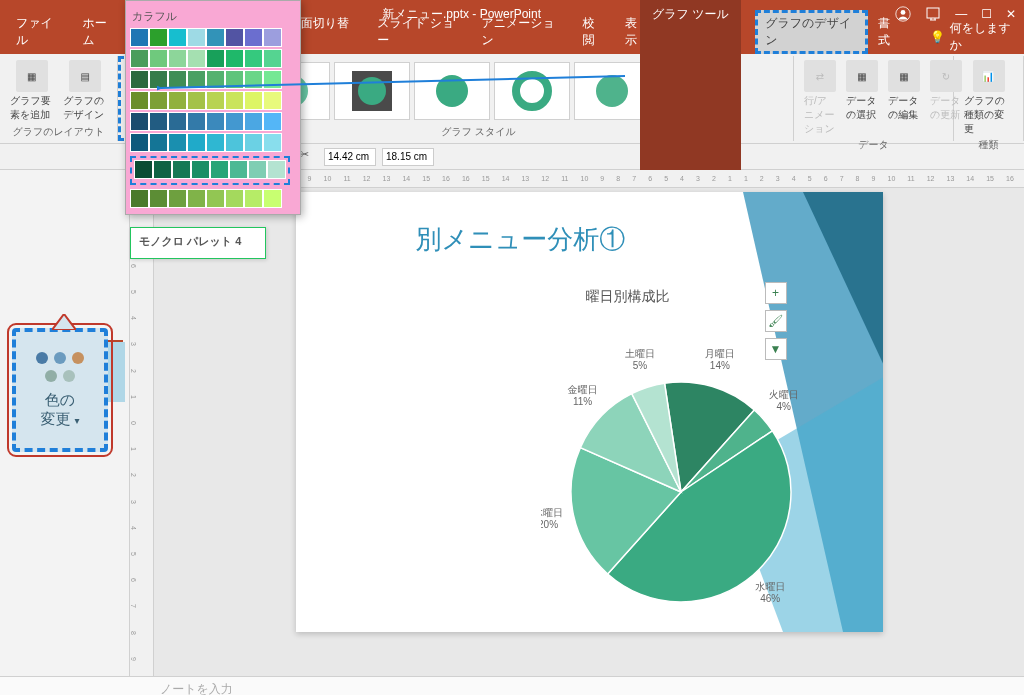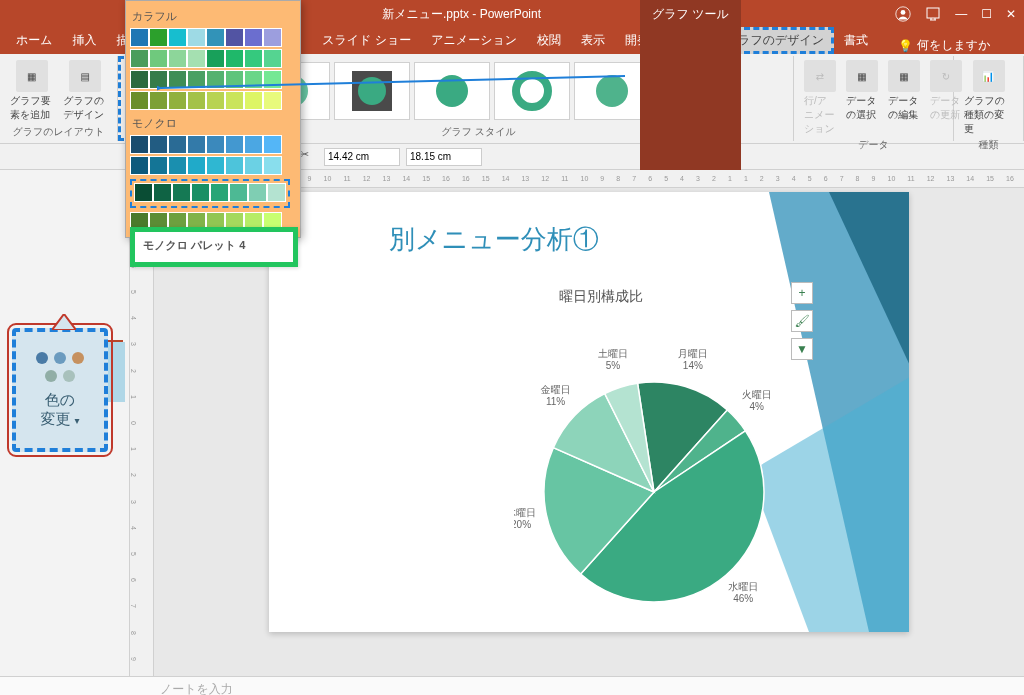--- a/index.html
+++ b/index.html
@@ -22,52 +22,52 @@
     .ribbon-btn { display: flex; flex-direction: column; align-items: center; gap: 2px; font-size: 10px; color: #444; padding: 2px 4px; }
     .ribbon-btn-icon { width: 32px; height: 32px; background: #e0e0e0; border-radius: 2px; display: flex; align-items: center; justify-content: center; }
     .ribbon-row { display: flex; gap: 2px; flex: 1; }
     
     .chart-styles { display: flex; gap: 4px; overflow-x: hidden; flex: 1; padding: 4px; }
     .chart-style-thumb { width: 76px; height: 58px; background: white; border: 1px solid #d0d0d0; flex-shrink: 0; display: flex; align-items: center; justify-content: center; }
     .chart-style-thumb.sel { border: 2px solid #b7472a; }
     
     .toolbar2 { height: 26px; background: #f1f1f1; border-bottom: 1px solid #d0d0d0; display: flex; align-items: center; padding: 0 180px; gap: 6px; font-size: 11px; }
     .tb-icon { width: 18px; height: 18px; color: #666; }
-    .tb-input { width: 76px; height: 18px; border: 1px solid #ccc; font-size: 10px; padding: 0 3px; }
+    .tb-input { width: 52px; height: 18px; border: 1px solid #ccc; font-size: 10px; padding: 0 3px; }
     
     .main-area { display: flex; height: 506px; position: relative; }
     .slide-panel { width: 130px; background: #f3f3f3; border-right: 1px solid #d0d0d0; padding: 10px 6px; overflow-y: auto; }
     .slide-thumb-wrap { display: flex; gap: 4px; margin-bottom: 10px; }
     .slide-num { font-size: 11px; color: #b7472a; width: 14px; text-align: right; }
     .slide-thumb { width: 100px; height: 60px; background: white; border: 1px solid #ccc; position: relative; }
     .slide-thumb.active { border: 2px solid #b7472a; }
     
     .callout-btn { position: absolute; left: 12px; top: 328px; width: 96px; height: 124px; background: #d5e5ee; border: 4px dashed #1f7fd9; border-radius: 4px; display: flex; flex-direction: column; align-items: center; justify-content: center; gap: 8px; z-index: 10; outline: 2px solid #c0392b; outline-offset: 3px; }
     .callout-dots { display: flex; flex-wrap: wrap; gap: 6px; width: 50px; justify-content: center; }
     .callout-dot { width: 12px; height: 12px; border-radius: 50%; }
     .callout-text { font-size: 15px; color: #3a5f73; text-align: center; line-height: 1.3; }
     
     .editor-area { flex: 1; background: #e8e8e8; display: flex; position: relative; }
     .vruler { width: 24px; background: #f1f1f1; border-right: 1px solid #d0d0d0; font-size: 7px; color: #999; writing-mode: vertical-lr; padding: 4px 0; display: flex; justify-content: space-around; }
     .hruler { height: 18px; background: #f1f1f1; border-bottom: 1px solid #d0d0d0; font-size: 7px; color: #999; padding: 0 4px; position: absolute; top: 0; left: 24px; right: 0; display: flex; justify-content: space-around; align-items: center; }
     .canvas-wrap { flex: 1; padding: 22px 10px 10px; position: relative; overflow: hidden; }
-    .slide-canvas { width: 640px; height: 440px; background: white; margin: 0 auto; position: relative; box-shadow: 0 2px 6px rgba(0,0,0,0.2); overflow: hidden; }
+    .slide-canvas { width: 587px; height: 440px; background: white; margin: 0 auto; position: relative; box-shadow: 0 2px 6px rgba(0,0,0,0.2); overflow: hidden; }
     .slide-deco { position: absolute; right: -60px; top: 0; width: 260px; height: 440px; }
     .slide-title { position: absolute; top: 30px; left: 120px; font-size: 26px; color: #2f8fb8; }
     .chart-title { position: absolute; top: 96px; left: 290px; font-size: 14px; color: #555; }
     .pie-chart { position: absolute; top: 150px; left: 245px; width: 280px; height: 280px; }
     .chart-btns { position: absolute; right: 96px; top: 90px; display: flex; flex-direction: column; gap: 6px; }
     .chart-btn { width: 22px; height: 22px; border: 1px solid #bbb; background: white; display: flex; align-items: center; justify-content: center; font-size: 12px; color: #3a8050; }
     
-    .color-dropdown { position: absolute; top: 0; left: 125px; width: 176px; background: #fdba74; border: 1px solid #aaa; box-shadow: 2px 2px 8px rgba(0,0,0,0.3); z-index: 20; padding: 4px; font-size: 11px; }
+    .color-dropdown { position: absolute; top: 0; left: 125px; width: 176px; background: #f9a8d4; border: 1px solid #aaa; box-shadow: 2px 2px 8px rgba(0,0,0,0.3); z-index: 20; padding: 4px; font-size: 11px; }
     .cd-heading { padding: 4px 2px; color: #555; }
     .cd-row { display: flex; gap: 0; margin-bottom: 2px; }
     .cd-cell { width: 19px; height: 19px; border: 1px solid #fff; }
     .cd-sel { border: 2px dashed #1f7fd9; padding: 2px; margin-top: 2px; display: inline-block; }
-    .tooltip { position: absolute; top: 226px; left: 4px; width: 168px; background: #fff; border: 5px solid #22c55e; padding: 6px 8px; font-size: 11px; color: #555; box-shadow: 1px 1px 4px rgba(0,0,0,0.15); }
+    .tooltip { position: absolute; top: 226px; left: 4px; width: 136px; background: #fff; border: 1px solid #22c55e; padding: 6px 8px; font-size: 11px; color: #555; box-shadow: 1px 1px 4px rgba(0,0,0,0.15); }
     .tooltip-title { font-weight: bold; margin-bottom: 3px; }
     
     .arrow { position: absolute; top: 72px; left: 157px; z-index: 30; }
     
     .notes-area { height: 28px; background: #fafafa; border-top: 1px solid #d0d0d0; padding: 4px 160px; font-size: 12px; color: #aaa; }
     
     .disabled-txt { color: #bbb; }
   </style>
 </head>
 <body>
@@ -90,20 +90,21 @@
           <path d="M5 11v2M9 11v2M4 13h6" stroke="#fff"></path>
         </svg>
       </span>
     <span>—</span>
     <span>☐</span>
     <span>✕</span>
   </div>
 </div>
 
 <div class="ribbon-tabs">
+  <div class="ribbon-tab">ファイル</div>
   <div class="ribbon-tab">ホーム</div>
   <div class="ribbon-tab">挿入</div>
   <div class="ribbon-tab">描画</div>
   <div class="ribbon-tab">デザイン</div>
   <div class="ribbon-tab">画面切り替え</div>
   <div class="ribbon-tab">スライド ショー</div>
   <div class="ribbon-tab">アニメーション</div>
   <div class="ribbon-tab">校閲</div>
   <div class="ribbon-tab">表示</div>
   <div class="ribbon-tab">開発</div>
@@ -409,21 +410,20 @@
         <div class="cd-cell" style="background:#6a8f2b"></div>
         <div class="cd-cell" style="background:#7da035"></div>
         <div class="cd-cell" style="background:#91b13e"></div>
         <div class="cd-cell" style="background:#a4c248"></div>
         <div class="cd-cell" style="background:#b8d352"></div>
         <div class="cd-cell" style="background:#cae45b"></div>
         <div class="cd-cell" style="background:#ddf565"></div>
         <div class="cd-cell" style="background:#e8fa7c"></div>
       </div>
     </div>
-  <div class="cd-heading">モノクロ</div>
   <div id="mono-rows"><div class="cd-row">
         <div class="cd-cell" style="background:#1a4d6e"></div>
         <div class="cd-cell" style="background:#225c82"></div>
         <div class="cd-cell" style="background:#2a6b95"></div>
         <div class="cd-cell" style="background:#337aa9"></div>
         <div class="cd-cell" style="background:#3b89bc"></div>
         <div class="cd-cell" style="background:#4398d0"></div>
         <div class="cd-cell" style="background:#4ba7e3"></div>
         <div class="cd-cell" style="background:#54b6f7"></div>
       </div><div class="cd-row">

